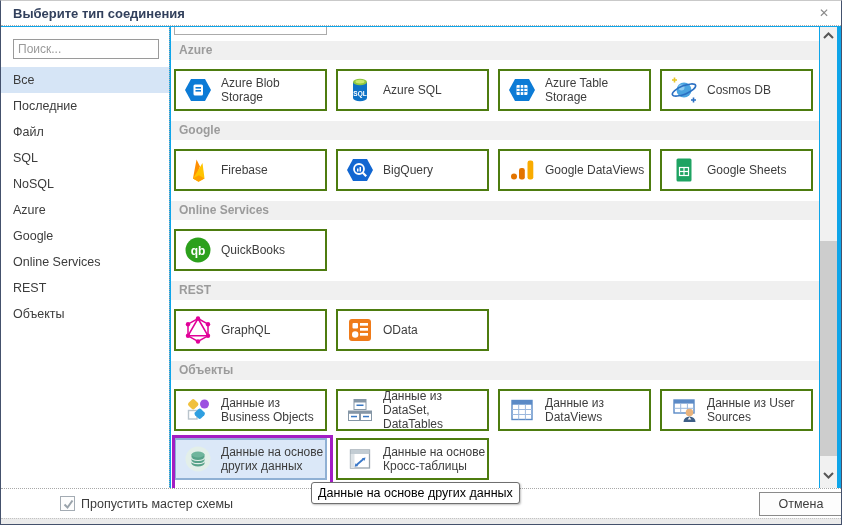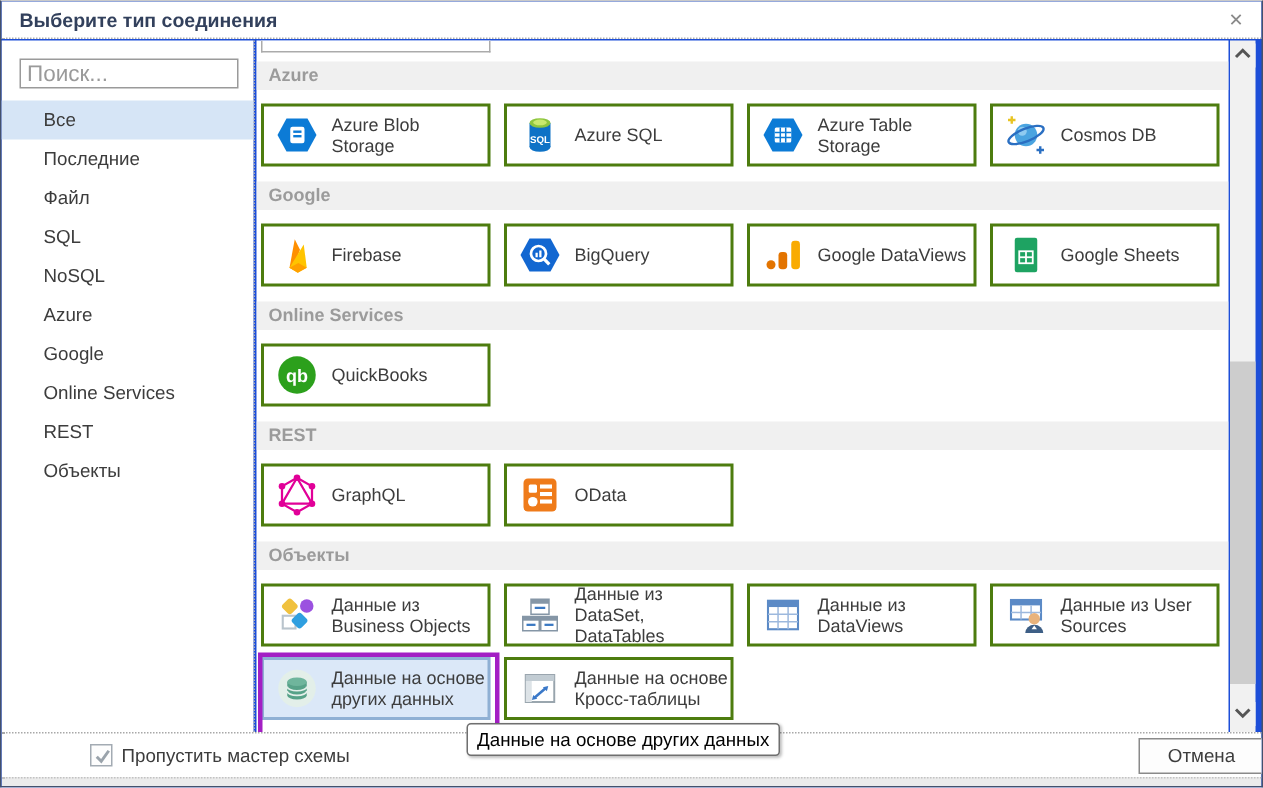--- a/index.html
+++ b/index.html
@@ -1,32 +1,32 @@
 <!DOCTYPE html>
 <html><head>
 <meta charset="utf-8">
 <style>
   html,body{margin:0;padding:0;background:#fff;}
   *{box-sizing:border-box;font-family:"Liberation Sans",sans-serif;}
-  #dialog{position:relative;width:842px;height:525px;background:#1d4ed8;
+  #dialog{position:relative;width:842px;height:525px;background:#0ea5e9;
     border:1px solid #44516c;border-top-color:#c9c9c9;overflow:hidden;}
   
   .titlebar{position:absolute;left:0;top:0;width:100%;height:25px;background:#fff;
     border-bottom:1px dotted #aeaeae;}
   .title{position:absolute;left:12px;top:5px;font-size:13px;font-weight:bold;color:#32405c;}
   .close-btn{position:absolute;right:9px;top:4px;width:16px;height:16px;color:#8a8a8a;
     font-size:12px;line-height:16px;text-align:center;cursor:default;}
   
   .sidebar{position:absolute;left:0;top:26px;width:168px;height:461px;background:#fff;}
   .sidebar-divider{position:absolute;left:168px;top:26px;height:461px;width:0;border-left:1px dotted #b0b0b0;}
   .search{position:absolute;left:12px;top:12px;width:146px;height:20px;border:1px solid #9a9a9a;
-    font-size:15px;color:#444;padding:0 4px;outline:none;background:#fff;}
+    font-size:12px;color:#444;padding:0 4px;outline:none;background:#fff;}
   .search::placeholder{color:#9a9a9a;}
   .nav{position:absolute;left:0;top:40px;width:168px;}
-  .nav-item{height:26px;line-height:26px;padding-left:28px;font-size:12.5px;color:#3c3c3c;cursor:default;}
+  .nav-item{height:26px;line-height:26px;padding-left:12px;font-size:12.5px;color:#3c3c3c;cursor:default;}
   .nav-item.selected{background:#d6e5f6;}
   
   .content{position:absolute;left:170px;top:26px;width:648px;height:461px;overflow:hidden;background:#fff;}
   .partial-card{margin-left:3px;width:153px;height:8px;border:1px solid #ababab;border-top:none;background:#fff;}
   .band{height:19px;line-height:19px;background:#f0f0f0;color:#9b9b9b;font-size:12px;font-weight:bold;
     padding-left:8px;margin-top:10px;}
   .band.first{margin-top:6px;}
   .cards-row{display:flex;gap:9px;margin-left:3px;margin-top:9px;}
   .cards-row.second{margin-top:7px;}
   .card{position:relative;width:153px;height:42px;border:2px solid #4d7c0f;background:#fff;

